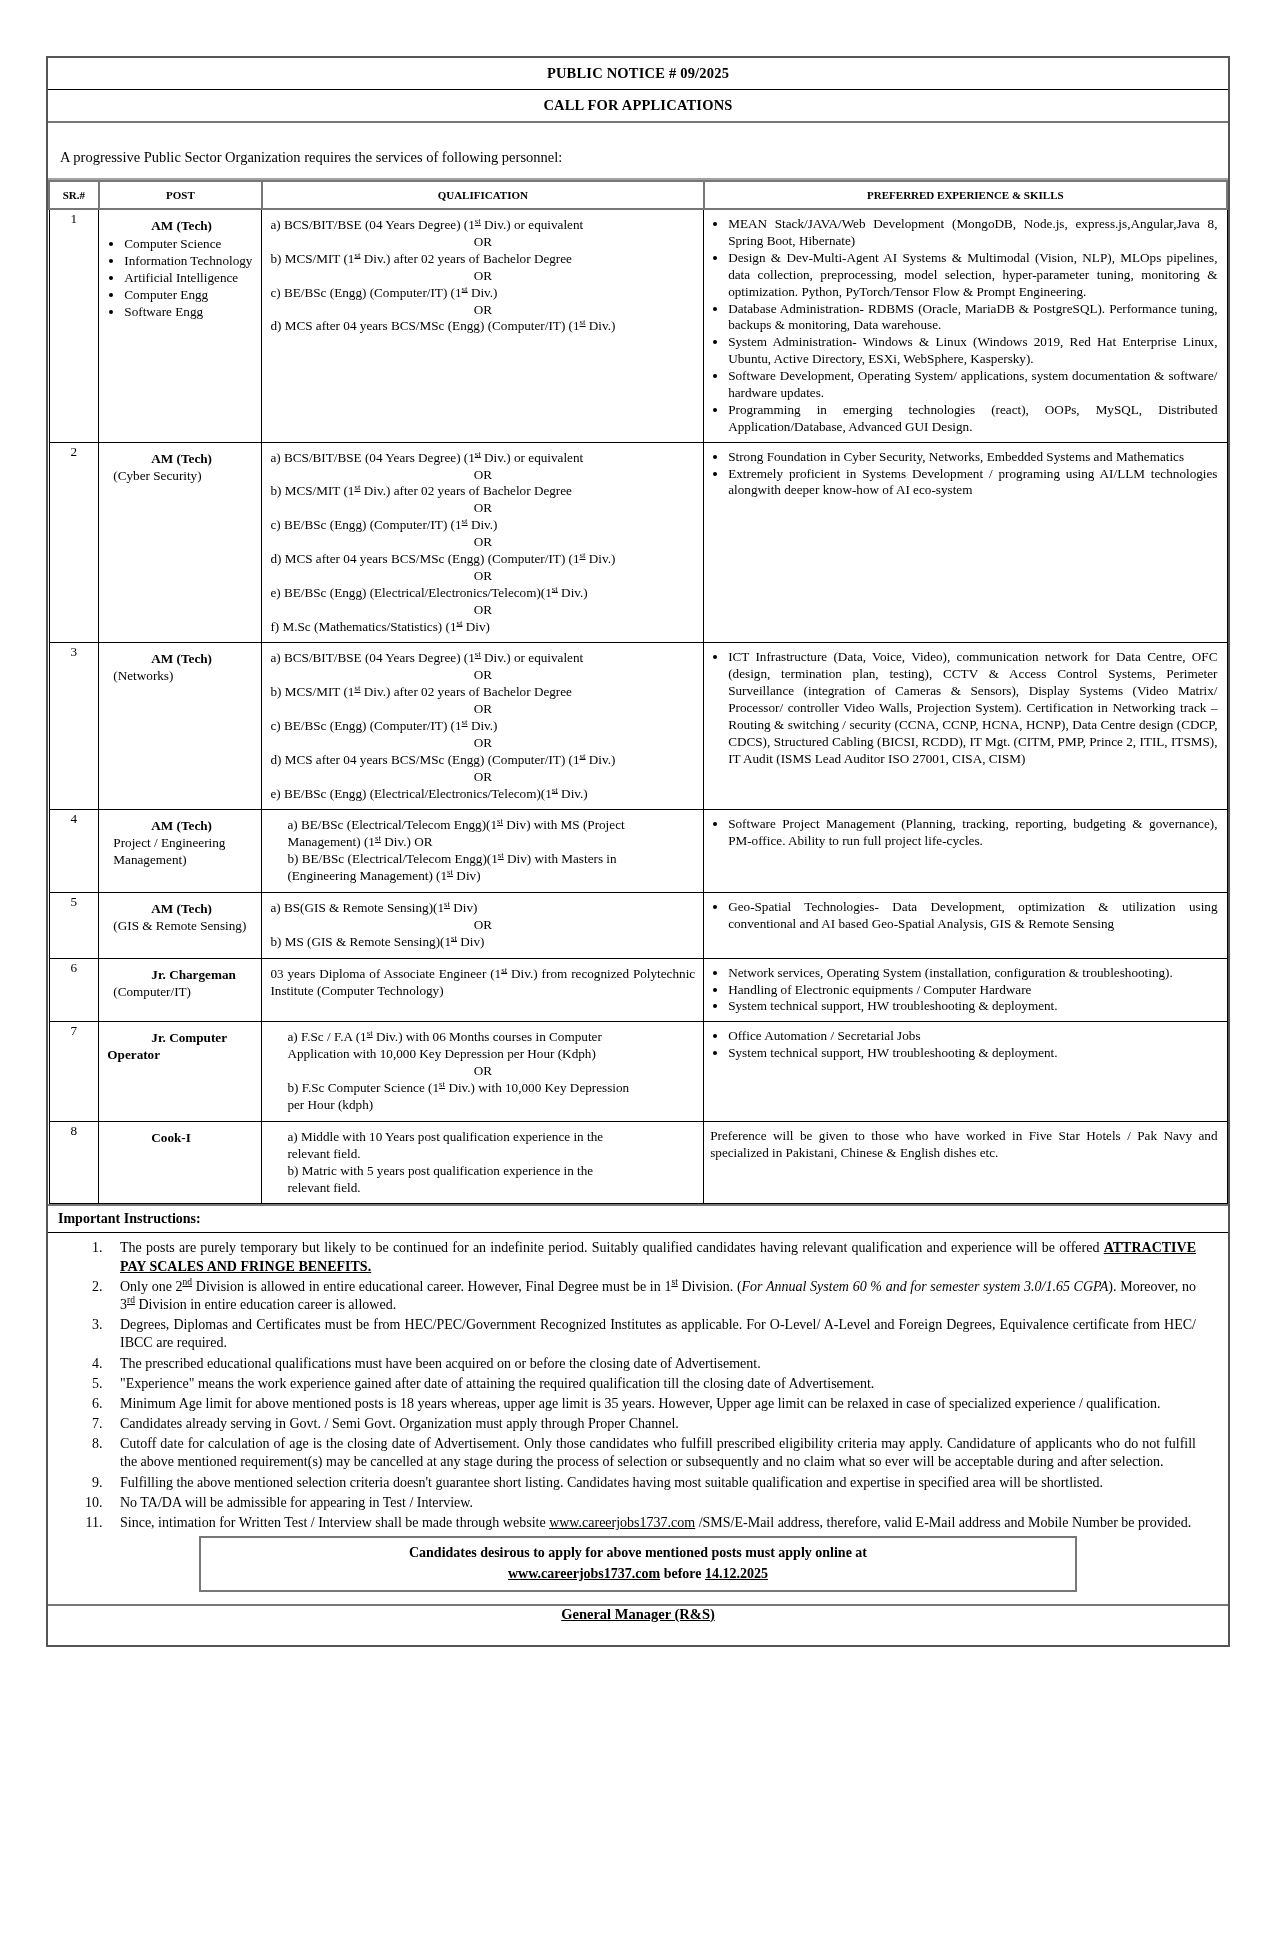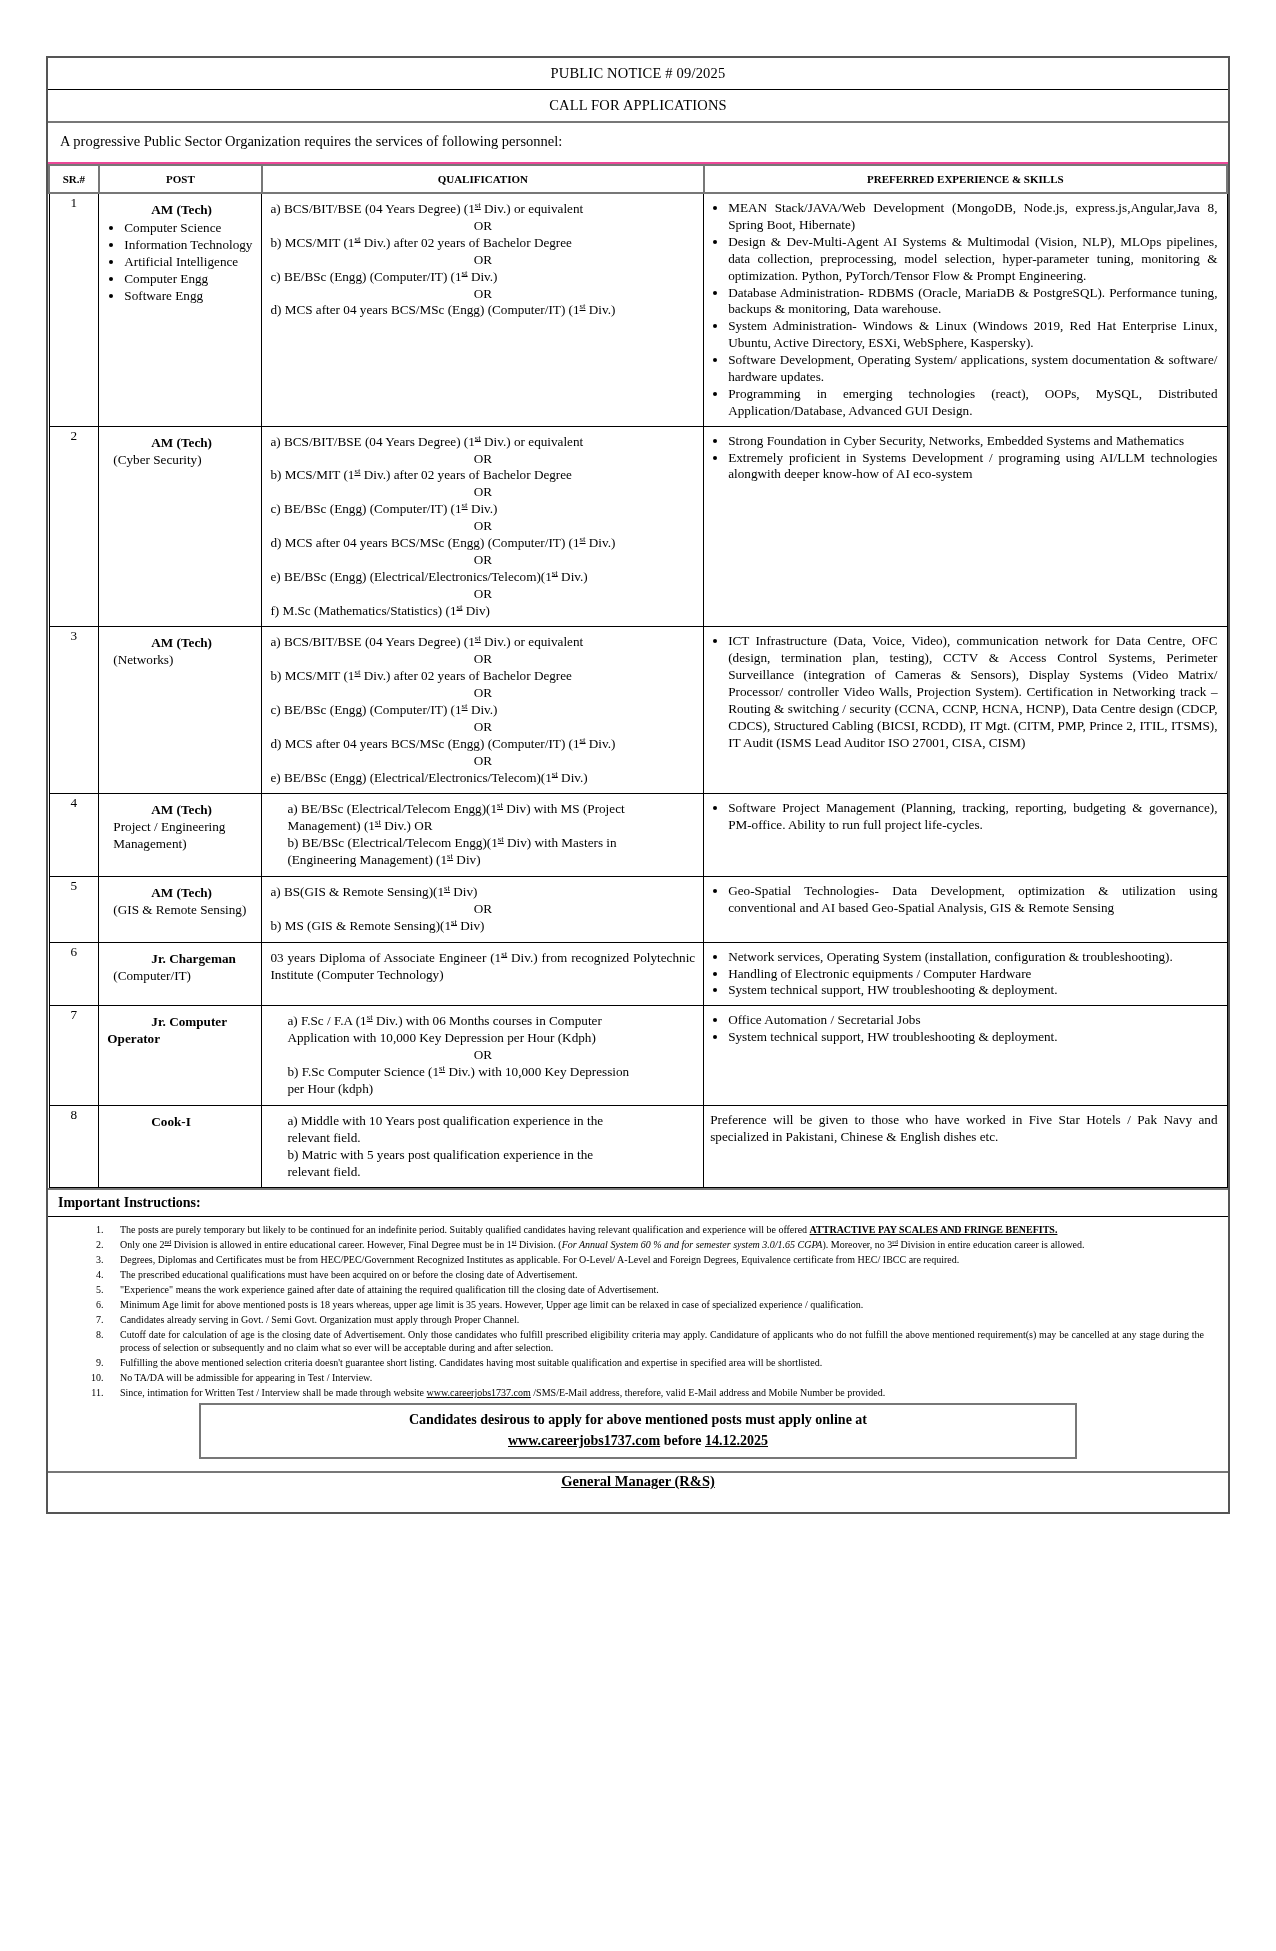--- a/index.html
+++ b/index.html
@@ -20,32 +20,32 @@
     padding: 56px 46px 0 46px;
   }
   .sheet {
     width: 1184px;
     border: 2px solid #555;
     box-sizing: border-box;
   }
   .band {
     border-bottom: 1.5px solid #000;
     text-align: center;
-    font-weight: normal;
+    font-weight: bold;
     font-size: 14.5px;
     letter-spacing: 0.2px;
     padding: 7px 0 7px 0;
   }
   .band2 {
     border-bottom: 2px solid #777;
   }
   .intro {
     font-size: 14.5px;
-    padding: 10px 12px 12px 12px;
-    border-bottom: 2px solid #ec4899;
+    padding: 26px 12px 12px 12px;
+    border-bottom: 2px solid #a3a3a3;
   }
   table.main {
     border-collapse: collapse;
     width: 100%;
     table-layout: fixed;
   }
   table.main th, table.main td {
     border: 1px solid #000;
     vertical-align: top;
     font-size: 13.2px;
@@ -108,23 +108,23 @@
   sup { font-size: 0.68em; vertical-align: super; line-height: 0; text-decoration: underline; }
 
   .instr-head {
     font-weight: bold;
     font-size: 14px;
     padding: 5px 10px;
     border-top: 2px solid #777;
     border-bottom: 1px solid #000;
   }
   ol.instr {
-    margin: 6px 8px 4px 0;
+    margin: 6px 16px 4px 0;
     padding: 0 16px 0 58px;
-    font-size: 10px;
+    font-size: 14px;
     line-height: 1.3;
   }
   ol.instr li {
     text-align: justify;
     margin-bottom: 2px;
     padding-left: 14px;
   }
   .u { text-decoration: underline; }
   .b { font-weight: bold; }
   .i { font-style: italic; }

